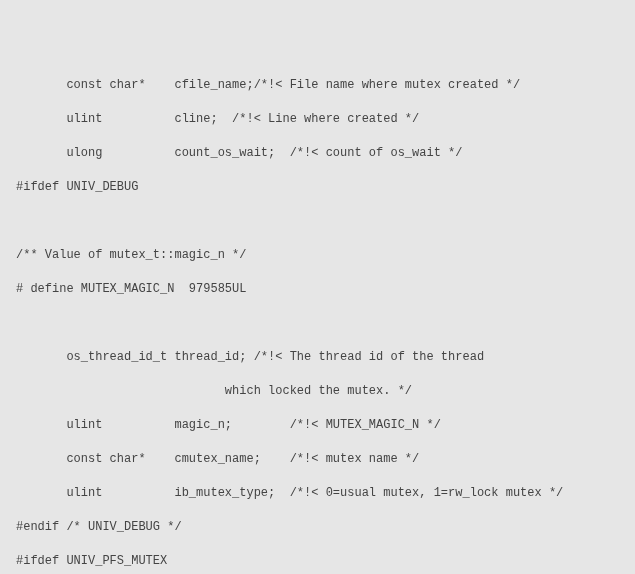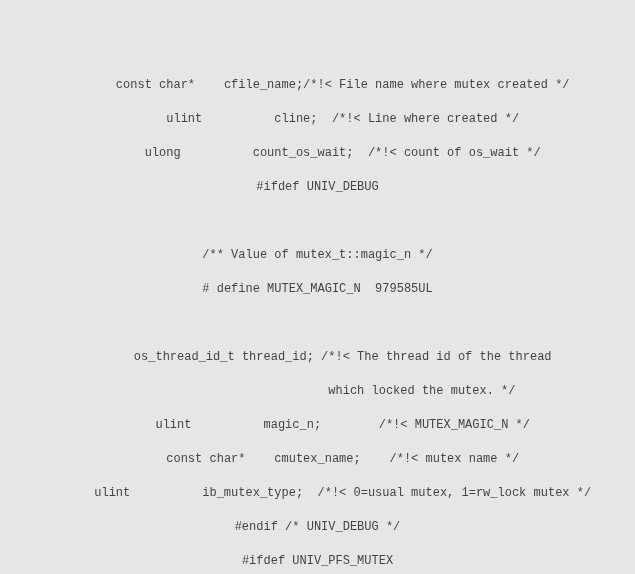--- a/index.html
+++ b/index.html
@@ -13,21 +13,20 @@
       font-size: 12px;
       line-height: 1.4;
       color: #444444;
       padding: 10px 16px;
       white-space: pre;
       width: 635px;
     }
     .code-line {
       min-height: 17px;
       display: block;
-      text-align: center;
     }
     .blank-line {
       height: 17px;
       display: block;
     }
   </style>
 </head>
 <body>
 
 

